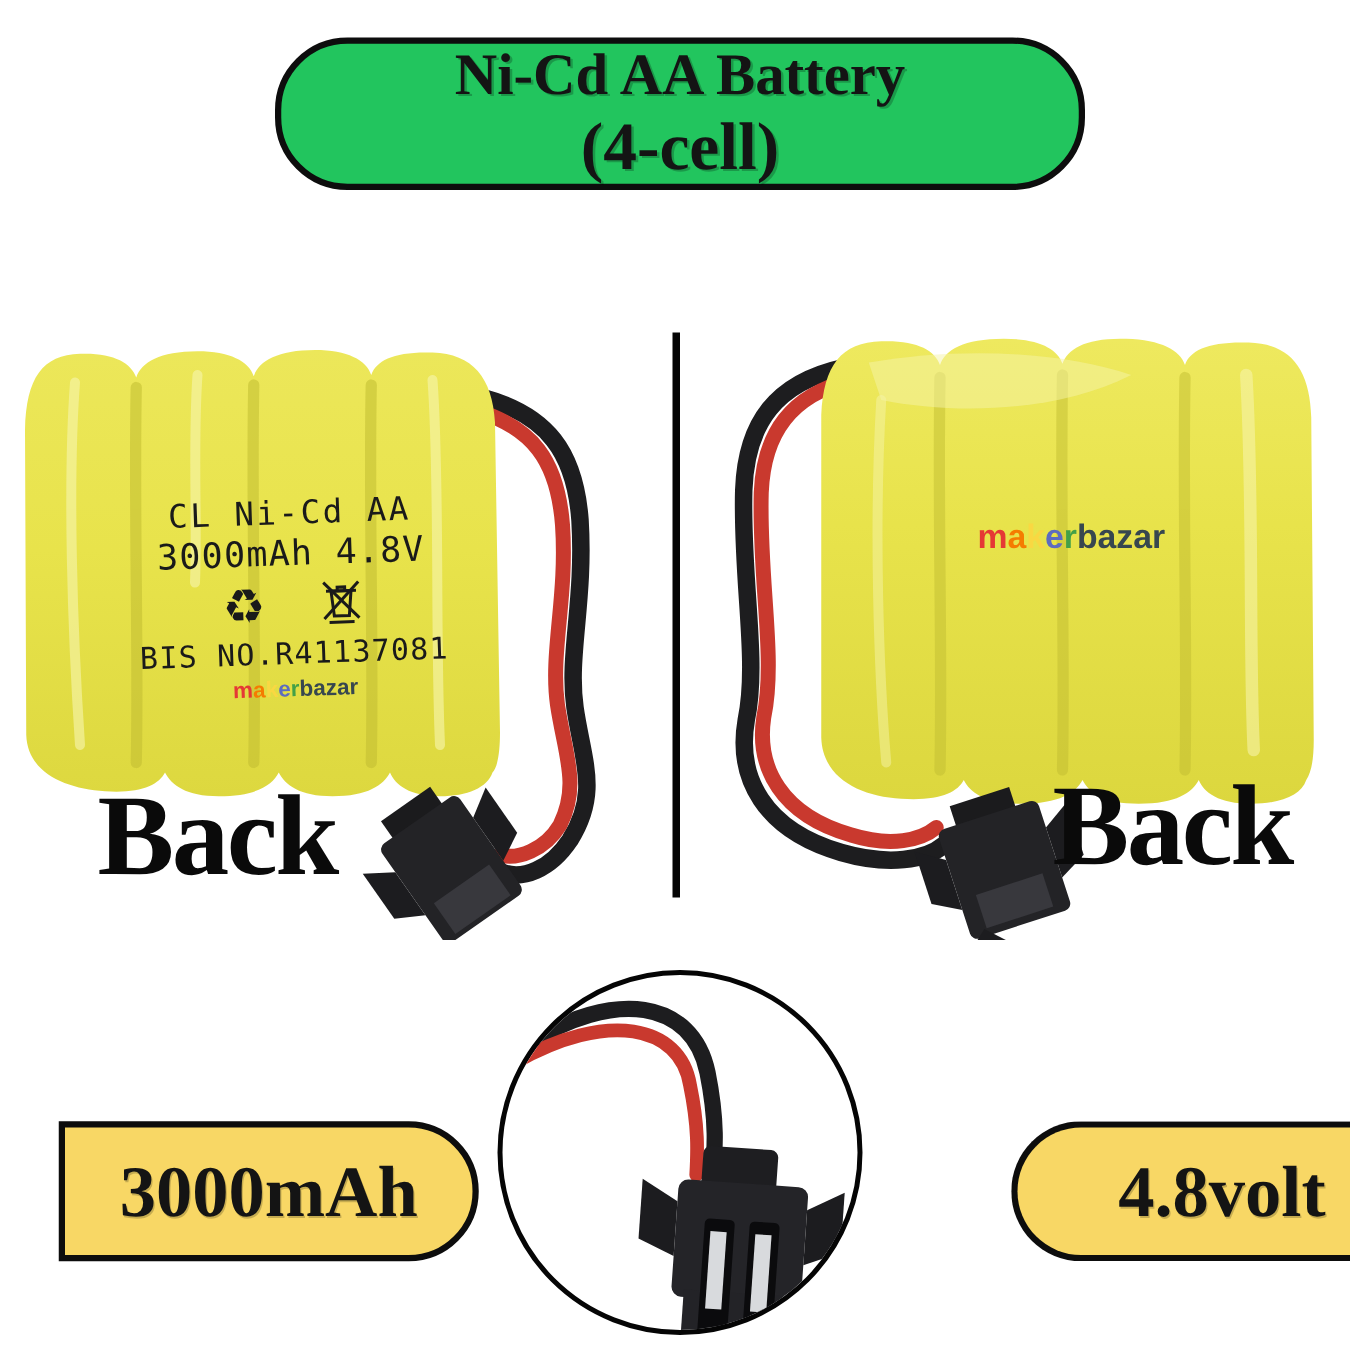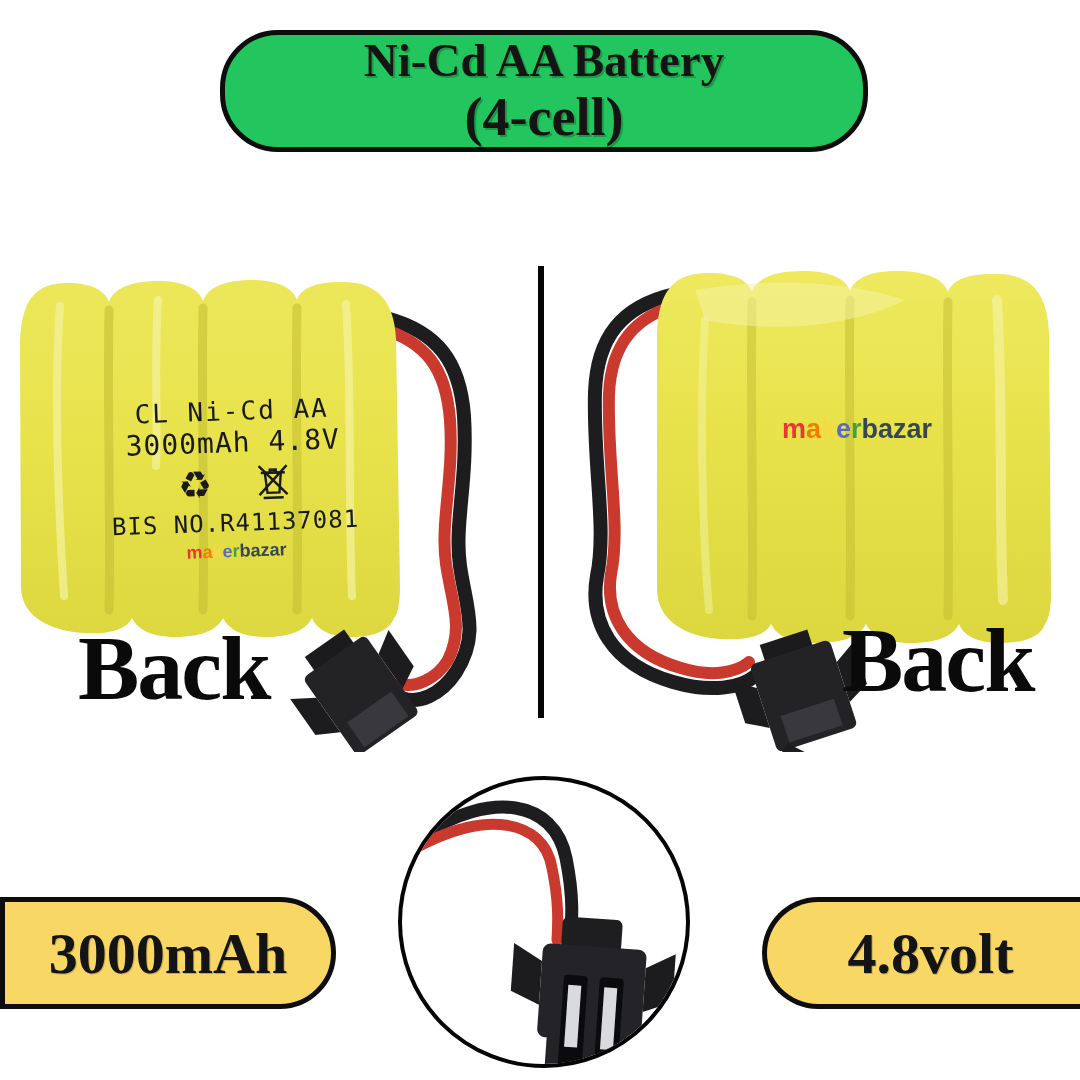--- a/index.html
+++ b/index.html
@@ -43,21 +43,21 @@
   .conn-circle{
     position:absolute;left:398px;top:776px;width:292px;height:292px;border-radius:50%;
     border:4px solid #050505;background:#ffffff;box-sizing:border-box;overflow:hidden;
   }
   .conn-circle svg{position:absolute;left:0;top:0;}
   
   .badge{
     position:absolute;top:897px;height:112px;background:#f8d765;
     border:5px solid #0d0d0d;box-sizing:border-box;
     display:flex;align-items:center;justify-content:center;
-    font-weight:700;font-size:58px;color:#141414;text-shadow:1px 1px 0 rgba(0,0,0,.2);
+    font-weight:700;font-size:58px;color:#141414;text-shadow:1px 1px 0 rgba(0,0,0,.2);margin-left:47px;
   }
   .badge-capacity{left:0;width:336px;border-radius:0 56px 56px 0;}
   .badge-voltage{left:762px;width:332px;border-radius:56px 0 0 56px;border-right:none;}
 </style>
 </head>
 <body>
 
 <div class="stage">
 
   <div class="banner">

